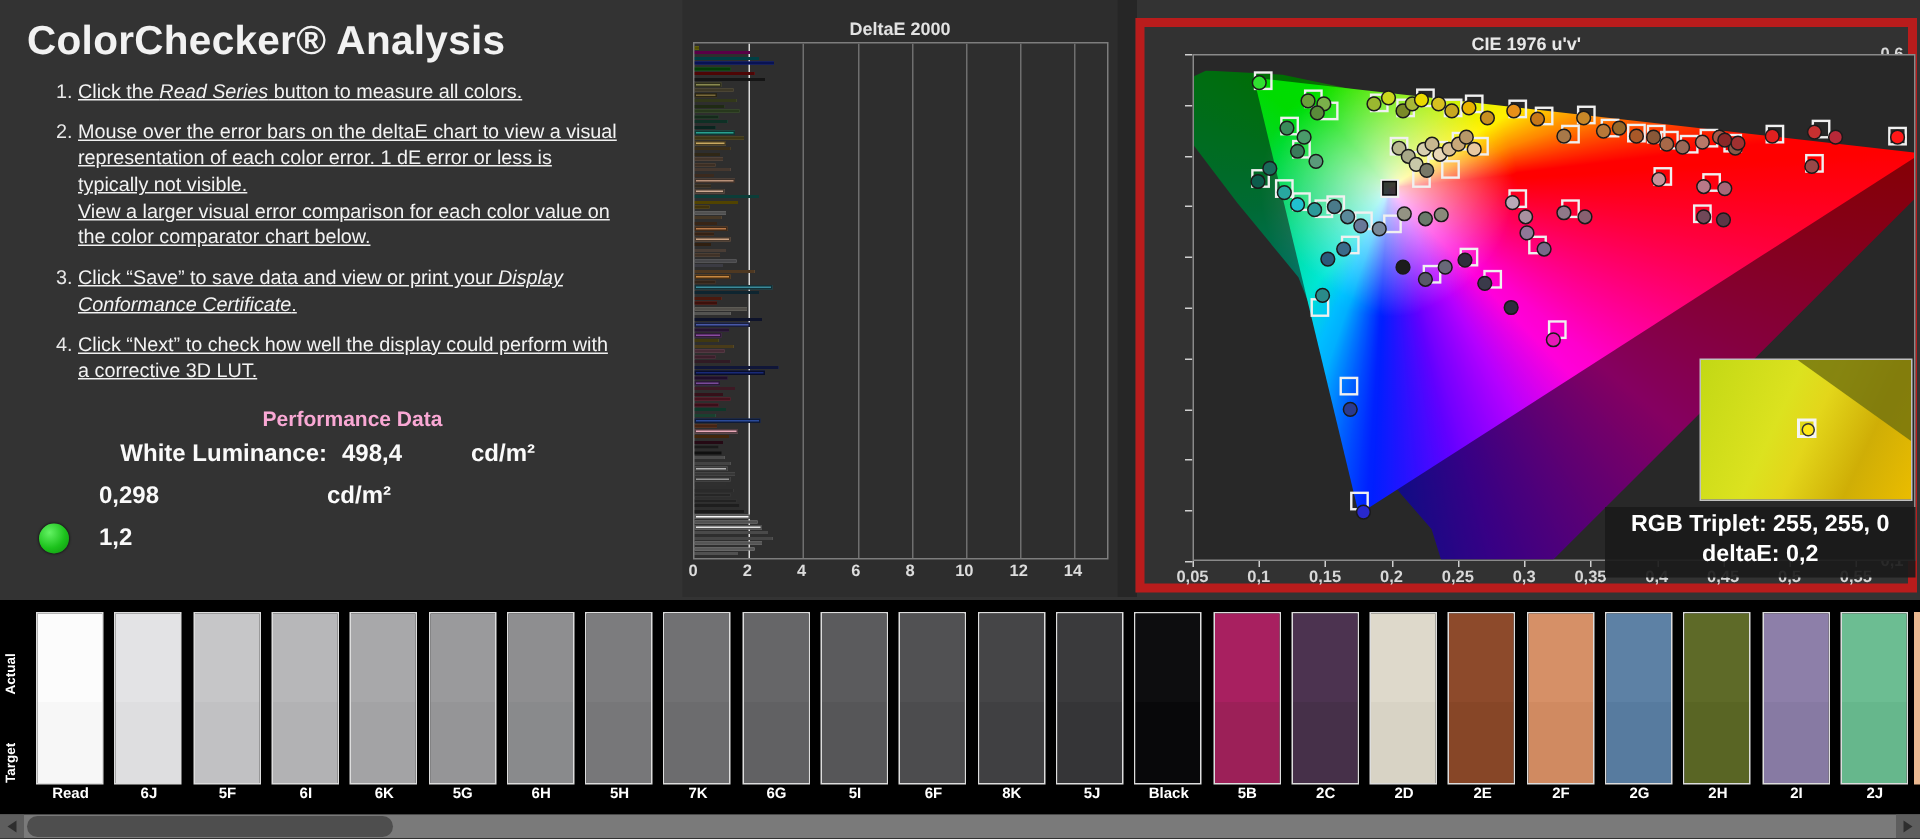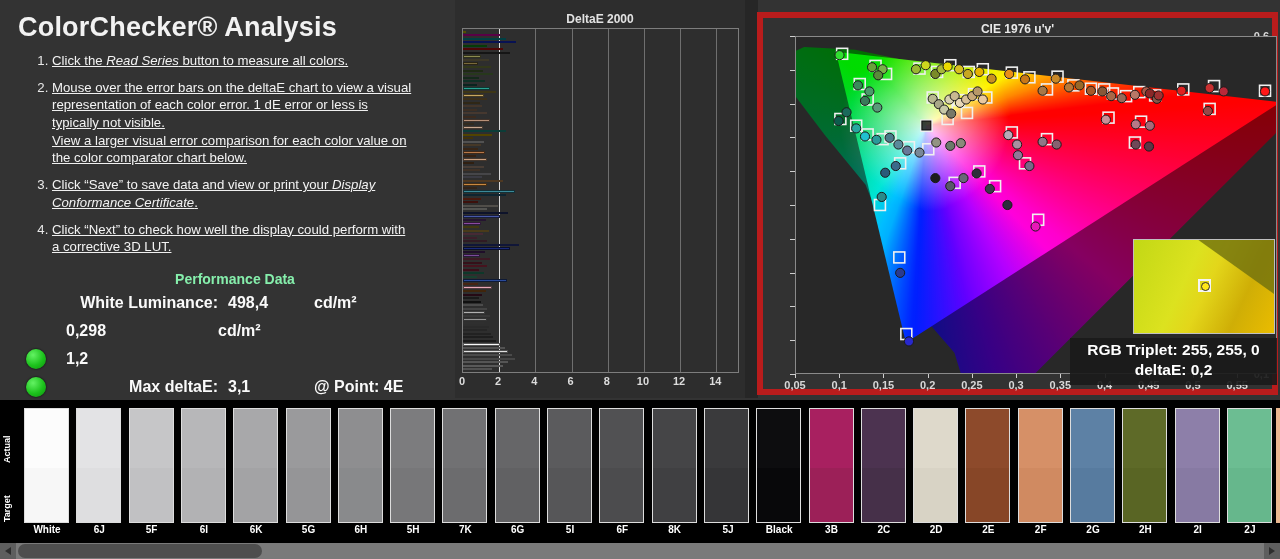--- a/index.html
+++ b/index.html
@@ -4,21 +4,21 @@
 <style>
   html,body{margin:0;padding:0;background:#222;}
   .screen{position:relative;width:1280px;height:559px;background:#333333;overflow:hidden;
           font-family:"Liberation Sans","DejaVu Sans",sans-serif;color:#f0f0f0;}
   
   .page-title{position:absolute;left:18px;top:12px;font-size:27px;font-weight:bold;color:#f2f2f2;letter-spacing:.2px;}
   ol.instructions{position:absolute;left:28px;top:52px;width:445px;margin:0;padding:0 0 0 24px;text-decoration:underline;}
   ol.instructions li{font-size:13.2px;line-height:1.34;color:#f3f3f3;margin-bottom:9px;white-space:pre-wrap;}
   ol.instructions li::marker{color:#e8e8e8;}
   ol.instructions em{font-style:italic;}
-  .perf-heading{position:absolute;left:60px;top:271px;width:350px;text-align:center;font-size:14px;font-weight:bold;color:#86efac;}
+  .perf-heading{position:absolute;left:60px;top:271px;width:350px;text-align:center;font-size:14px;font-weight:bold;color:#f9a8d4;}
   .perf-rows{position:absolute;left:0;top:289px;width:455px;}
   .perf-row{display:grid;grid-template-columns:56px 162px 96px 140px;align-items:center;height:28px;}
   .perf-dot{width:20px;height:20px;border-radius:50%;margin-left:26px;
             background:radial-gradient(circle at 35% 30%,#63f263,#1cc21c 55%,#0d8f0d);box-shadow:0 0 2px #000;}
   .perf-label{text-align:right;font-size:16px;font-weight:bold;color:#fafafa;}
   .perf-value{padding-left:10px;font-size:16px;font-weight:bold;color:#fafafa;}
   .perf-extra{font-size:16px;font-weight:bold;color:#fafafa;}
   
   .de-region{position:absolute;left:455px;top:0;width:290px;height:398px;background:#2d2d2d;}
   .de-title{position:absolute;left:0;top:12px;width:290px;text-align:center;font-size:12px;font-weight:bold;color:#e2e2e2;}
@@ -100,26 +100,20 @@
       </div>
       <div class="perf-row">
         <div></div>
         <div class="perf-value">0,298</div>
         <div class="perf-extra">cd/m²</div>
       </div>
       <div class="perf-row">
         <div class="perf-dot"></div>
         <div class="perf-value">1,2</div>
         <div class="perf-extra"></div>
-      </div>
-      <div class="perf-row">
-        <div class="perf-dot"></div>
-        <div class="perf-label">Max deltaE:</div>
-        <div class="perf-value">3,1</div>
-        <div class="perf-extra">@ Point: 4E</div>
       </div>
     </div>
 
   <div class="de-region">
     <div class="de-title">DeltaE 2000</div>
     <div class="de-plot">
         <div class="de-grid ref" style="left: 36.1842px;"></div>
         <div class="de-grid" style="left: 72.3684px;"></div>
         <div class="de-grid" style="left: 108.553px;"></div>
         <div class="de-grid" style="left: 144.737px;"></div>
@@ -441,21 +435,21 @@
   </div>
 
   <div class="comparator">
     <div class="rot-label" style="top:14px;">Actual</div>
     <div class="rot-label" style="top:74px;">Target</div>
     <div id="swatches">
         <div class="swatch" style="left: 24px;">
           <div class="half" style="background: rgb(252, 252, 252);"></div>
           <div class="half b" style="background: rgb(247, 247, 247);"></div>
         </div>
-        <div class="swatch-label" style="left: 24px;">White</div>
+        <div class="swatch-label" style="left: 24px;">Read</div>
         <div class="swatch" style="left: 76.3px;">
           <div class="half" style="background: rgb(227, 227, 229);"></div>
           <div class="half b" style="background: rgb(222, 222, 224);"></div>
         </div>
         <div class="swatch-label" style="left: 76.3px;">6J</div>
         <div class="swatch" style="left: 128.6px;">
           <div class="half" style="background: rgb(198, 198, 200);"></div>
           <div class="half b" style="background: rgb(193, 193, 195);"></div>
         </div>
         <div class="swatch-label" style="left: 128.6px;">5F</div>
@@ -516,21 +510,21 @@
         <div class="swatch-label" style="left: 705px;">5J</div>
         <div class="swatch" style="left: 756.2px;">
           <div class="half" style="background: rgb(13, 13, 15);"></div>
           <div class="half b" style="background: rgb(8, 8, 10);"></div>
         </div>
         <div class="swatch-label" style="left: 756.2px;">Black</div>
         <div class="swatch" style="left: 808.5px;">
           <div class="half" style="background: rgb(168, 32, 96);"></div>
           <div class="half b" style="background: rgb(156, 32, 88);"></div>
         </div>
-        <div class="swatch-label" style="left: 808.5px;">3B</div>
+        <div class="swatch-label" style="left: 808.5px;">5B</div>
         <div class="swatch" style="left: 860.8px;">
           <div class="half" style="background: rgb(76, 51, 80);"></div>
           <div class="half b" style="background: rgb(70, 48, 73);"></div>
         </div>
         <div class="swatch-label" style="left: 860.8px;">2C</div>
         <div class="swatch" style="left: 913.1px;">
           <div class="half" style="background: rgb(222, 217, 203);"></div>
           <div class="half b" style="background: rgb(216, 211, 197);"></div>
         </div>
         <div class="swatch-label" style="left: 913.1px;">2D</div>

